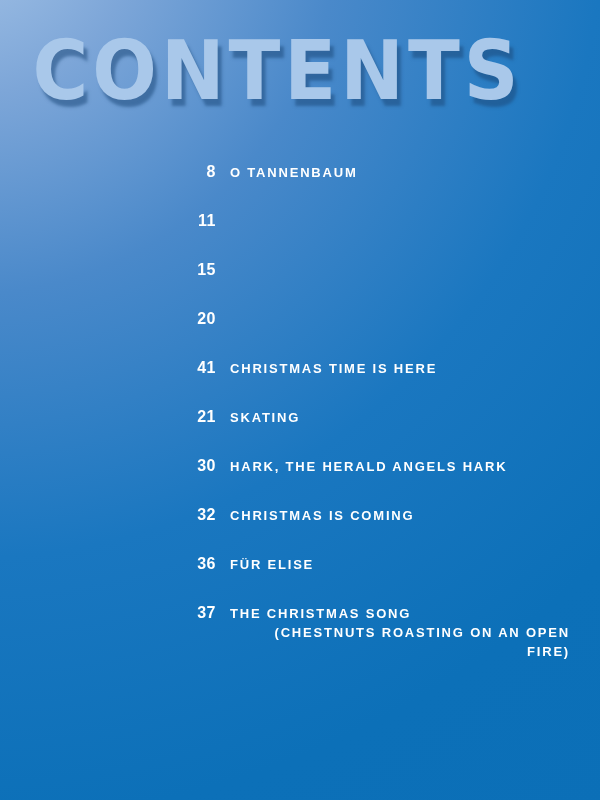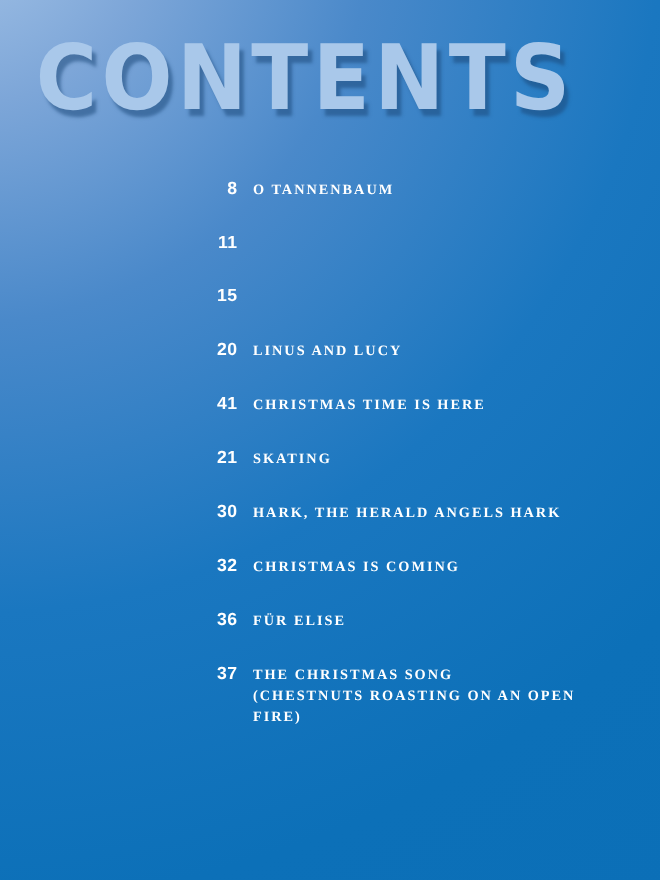--- a/index.html
+++ b/index.html
@@ -64,29 +64,30 @@
     text-align: right;
     font-family: "Liberation Sans", sans-serif;
     font-weight: bold;
     font-size: 16px;
     color: #ffffff;
     letter-spacing: 0.5px;
   }
   .toc-text {
     margin-left: 14px;
     color: #ffffff;
-    font-family: Liberation Serif, serif;
+    font-family: Liberation Sans, sans-serif;
     font-weight: bold;
     font-size: 13px;
     letter-spacing: 1.8px;
     line-height: 1.45;
     max-width: 340px;
   }
   .toc-subtitle {
     display: block;
+    text-align: right;
   }
 </style>
 </head>
 <body>
 
 <div class="title-wrap">
   <h1 class="contents-title">CONTENTS</h1>
 </div>
 
 <main class="toc">
@@ -98,21 +99,20 @@
   <div class="toc-row">
     <span class="toc-num">11</span>
   </div>
 
   <div class="toc-row">
     <span class="toc-num">15</span>
   </div>
 
   <div class="toc-row">
     <span class="toc-num">20</span>
-    <span class="toc-text">LINUS AND LUCY</span>
   </div>
 
   <div class="toc-row">
     <span class="toc-num">41</span>
     <span class="toc-text">CHRISTMAS TIME IS HERE</span>
   </div>
 
   <div class="toc-row">
     <span class="toc-num">21</span>
     <span class="toc-text">SKATING</span>

